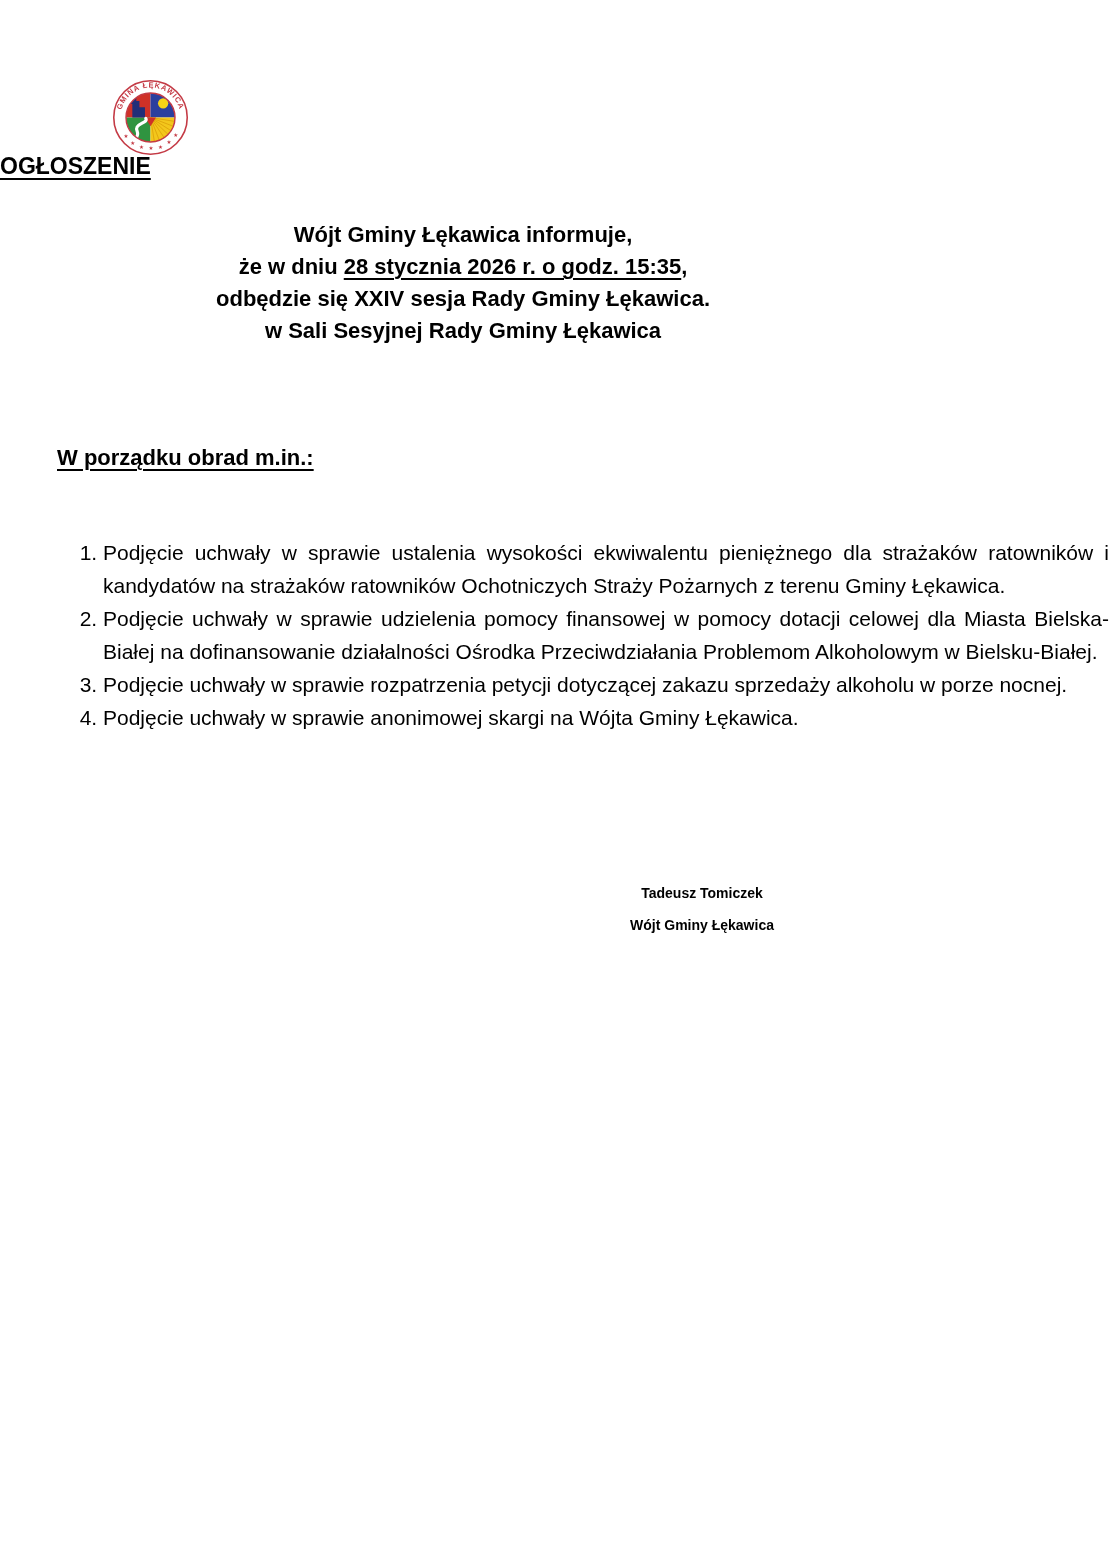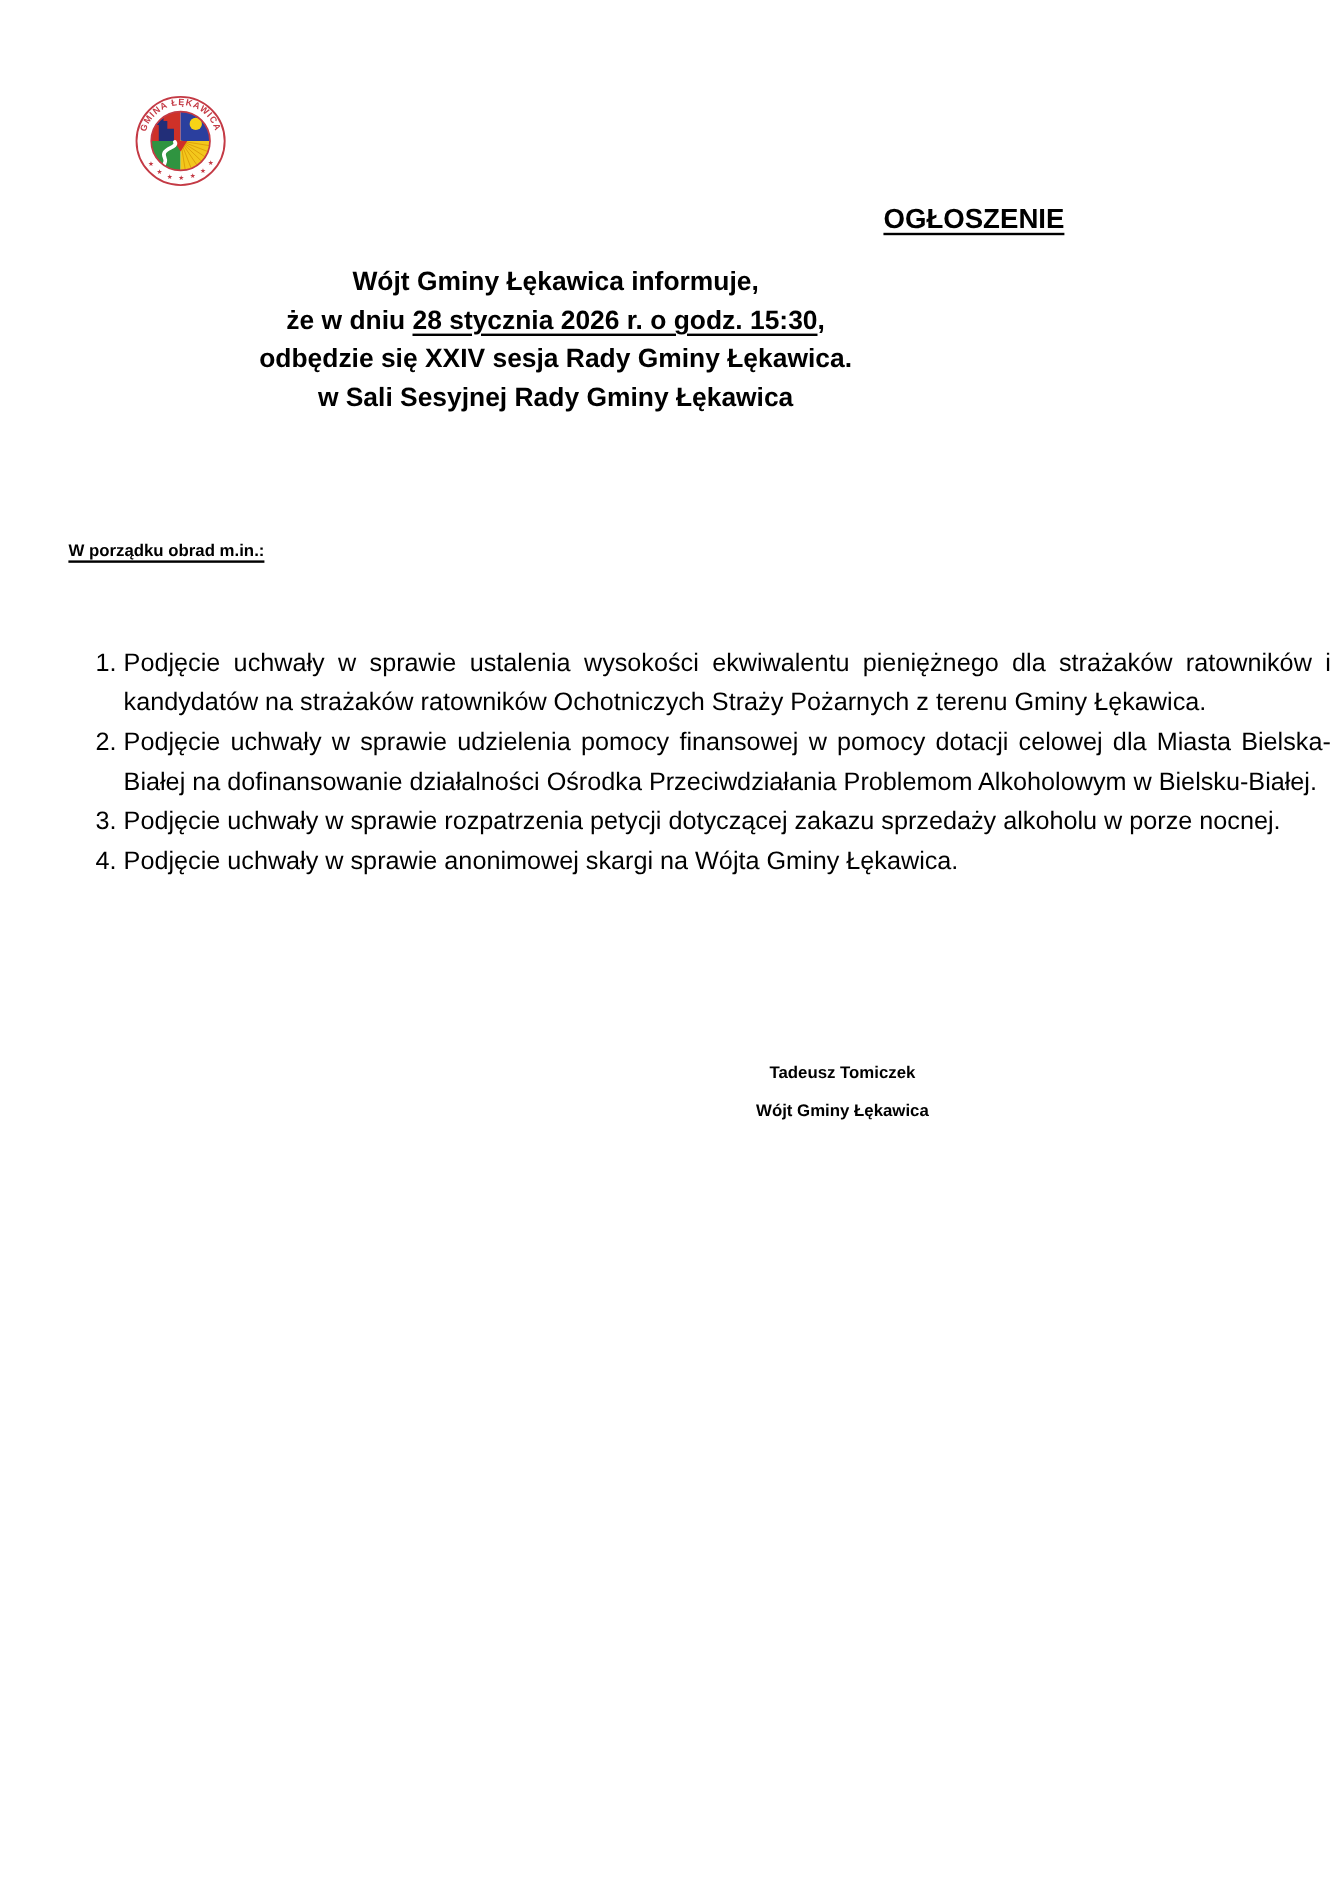--- a/index.html
+++ b/index.html
@@ -15,24 +15,24 @@
   }
   .logo {
     position: absolute;
     left: 111px;
     top: 77px;
     width: 79px;
     height: 81px;
   }
   .title {
     position: absolute;
-    top: 168px;
+    top: 152px;
     left: 0;
     width: 887px;
-    text-align: right;
+    text-align: left;
     font-size: 23px;
     font-weight: bold;
     line-height: 28px;
     text-decoration: underline;
     text-decoration-thickness: 2px;
     text-underline-offset: 4px;
   }
   .intro {
     position: absolute;
     top: 219px;
@@ -45,21 +45,21 @@
   }
   .u {
     text-decoration: underline;
     text-decoration-thickness: 2px;
     text-underline-offset: 4px;
   }
   .heading {
     position: absolute;
     top: 444px;
     left: 57px;
-    font-size: 14px;
+    font-size: 22px;
     font-weight: bold;
     line-height: 28px;
     text-decoration: underline;
     text-decoration-thickness: 2px;
     text-underline-offset: 4px;
   }
   ol.agenda {
     position: absolute;
     top: 524px;
     left: 57px;
@@ -138,21 +138,21 @@
       <text x="38.6" y="89.8">★</text>
       <text x="27.6" y="84.4">★</text>
       <text x="18.8" y="76.0">★</text>
     </g>
   </svg>
 
   <div class="title">OGŁOSZENIE</div>
 
   <div class="intro">
     <div>Wójt Gminy Łękawica informuje,</div>
-    <div><span>że w dniu </span><span class="u">28 stycznia 2026 r. o godz. 15:30</span><span>,</span></div>
+    <div><span>że w dniu </span><span class="u">28 stycznia 2026 r. o godz. 15:35</span><span>,</span></div>
     <div>odbędzie się XXIV sesja Rady Gminy Łękawica.</div>
     <div>w Sali Sesyjnej Rady Gminy Łękawica</div>
   </div>
 
   <div class="heading">W porządku obrad m.in.:</div>
 
   <ol class="agenda">
     <li>Podjęcie uchwały w sprawie ustalenia wysokości ekwiwalentu pieniężnego dla strażaków ratowników i kandydatów na strażaków ratowników Ochotniczych Straży Pożarnych z terenu Gminy Łękawica.</li>
     <li>Podjęcie uchwały w sprawie udzielenia pomocy finansowej w pomocy dotacji celowej dla Miasta Bielska-Białej na dofinansowanie działalności Ośrodka Przeciwdziałania Problemom Alkoholowym w Bielsku-Białej.</li>
     <li>Podjęcie uchwały w sprawie rozpatrzenia petycji dotyczącej zakazu sprzedaży alkoholu w porze nocnej.</li>

